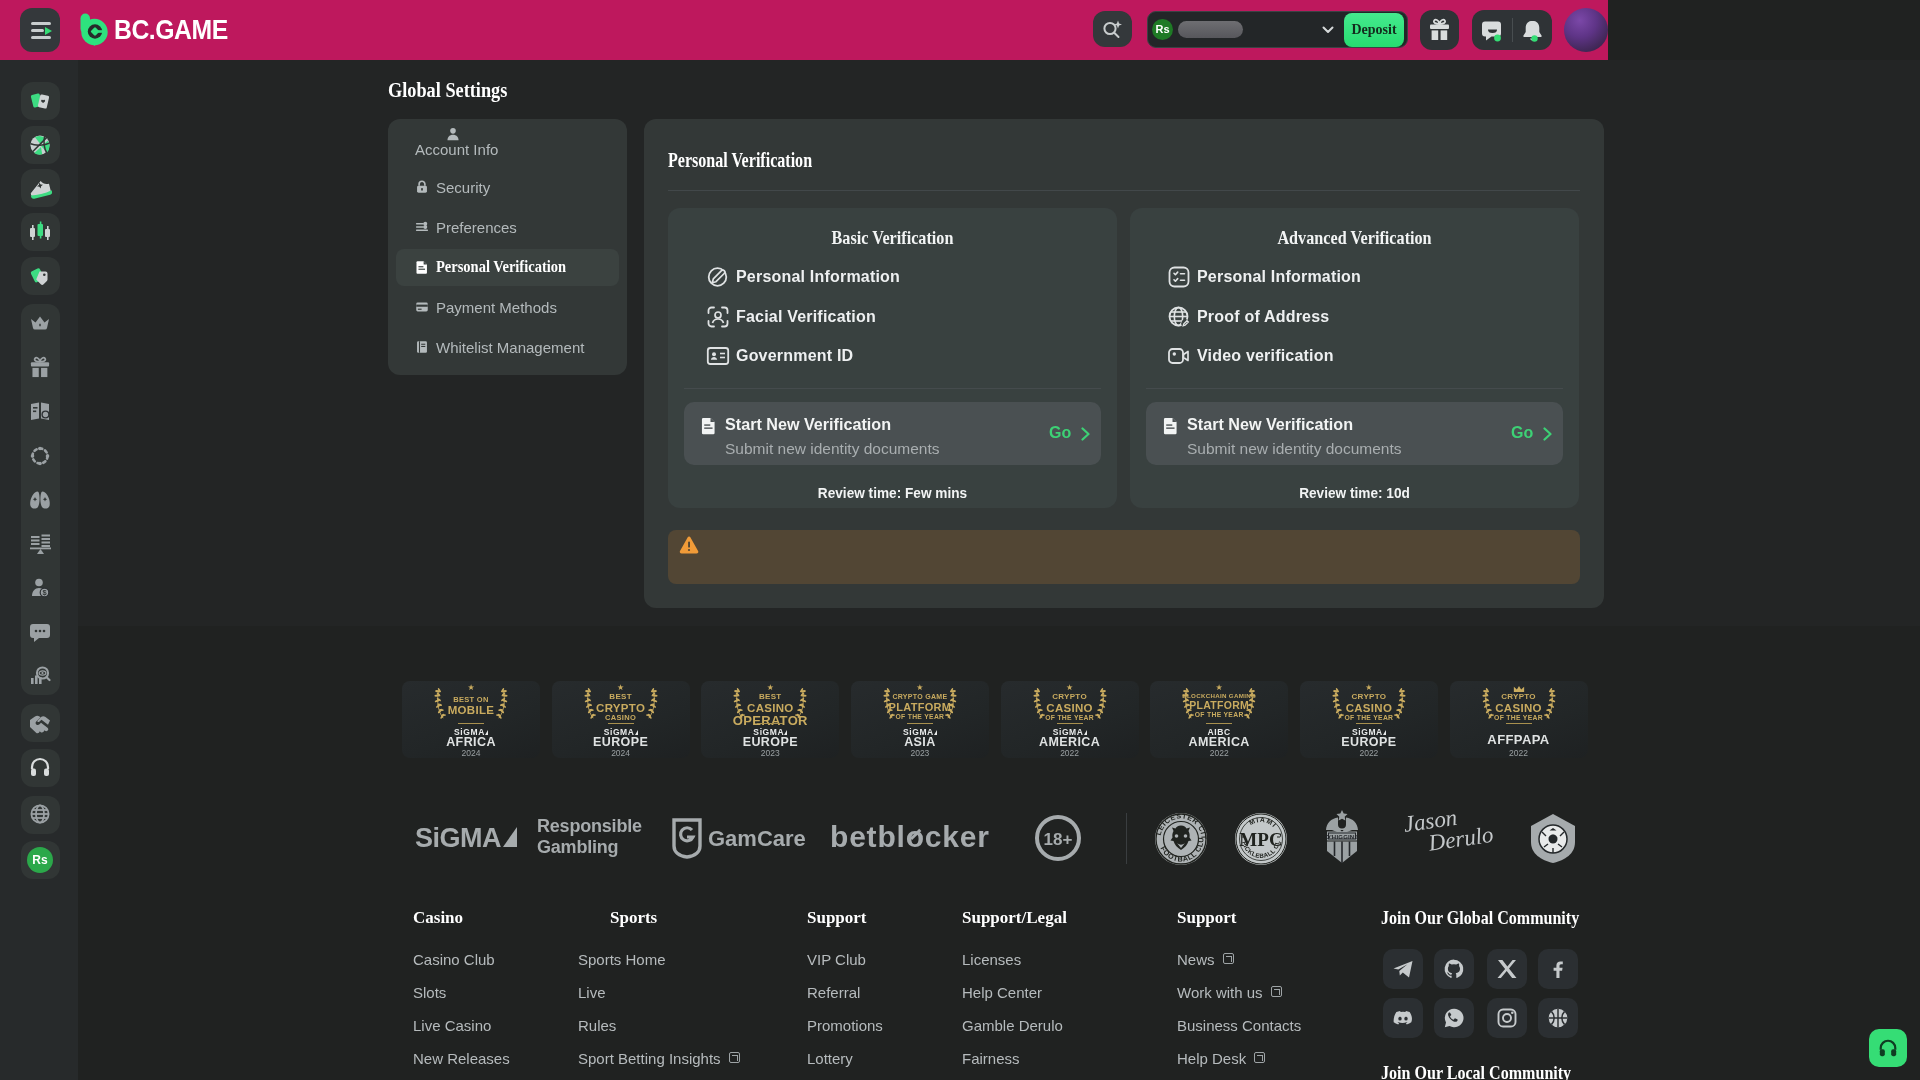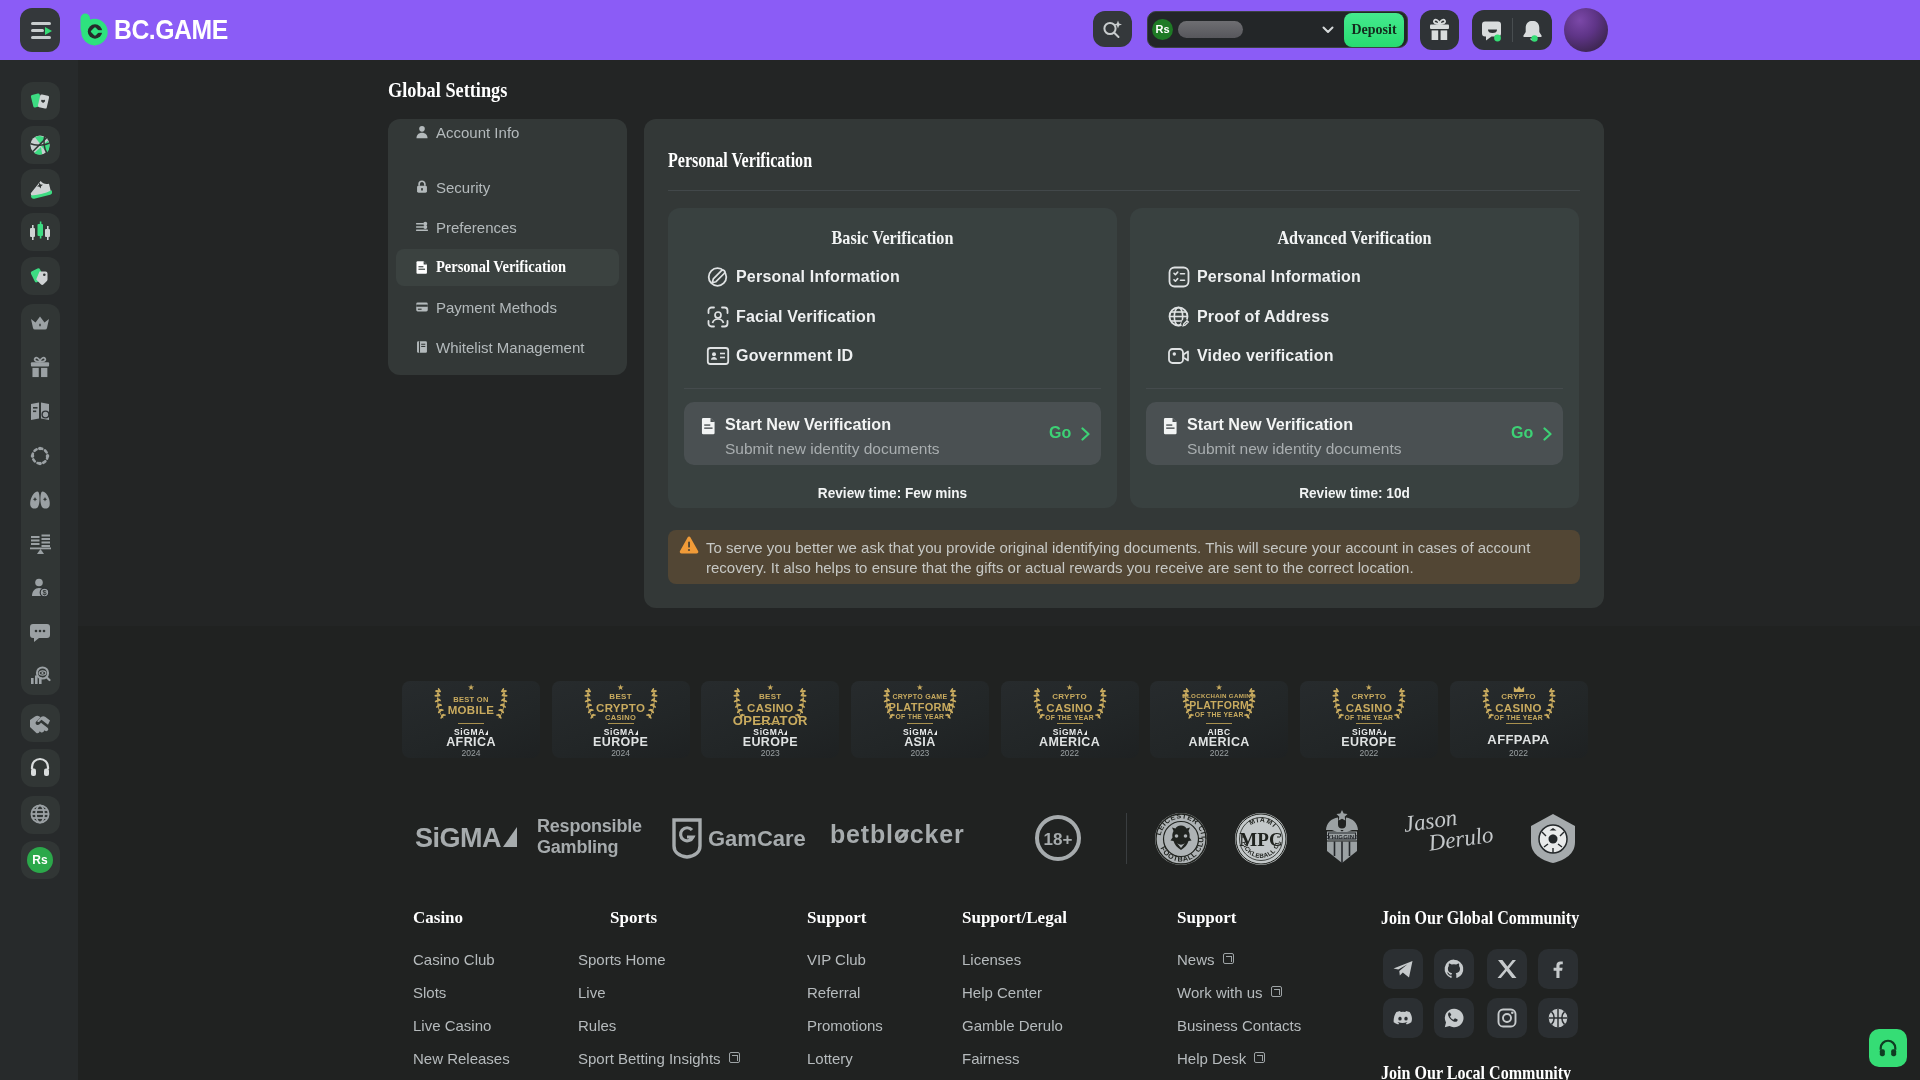--- a/index.html
+++ b/index.html
@@ -1,21 +1,21 @@
 <!DOCTYPE html>
 <html><head>
 <meta charset="utf-8">
 <style>
   * { margin:0; padding:0; box-sizing:border-box; }
   html,body { width:1920px; height:1080px; overflow:hidden; background:#202221; font-family:"Liberation Sans", sans-serif; }
   .abs { position:absolute; }
   .serif { font-family:"Liberation Serif", serif; font-weight:bold; }
   #stage { position:relative; width:1920px; height:1080px; }
   
-  #header { position:absolute; left:0; top:0; width:1920px; height:60px; background:#8b5cf6; }
+  #header { position:absolute; left:0; top:0; width:1608px; height:60px; background:#be185d; }
   #contentbg { position:absolute; left:78px; top:60px; width:1842px; height:566px; background:#232525; }
   #footerbg { position:absolute; left:78px; top:626px; width:1842px; height:454px; background:#202221; }
   #sidebar { position:absolute; left:0; top:60px; width:78px; height:1020px; background:#272a2b; }
   .sq { position:absolute; left:21px; width:39px; background:#313635; border-radius:12px; }
   .icon { position:absolute; }
   .hbtn { position:absolute; background:#34383b; border-radius:12px; }
   .navitem { position:absolute; left:415px; height:40px; display:flex; align-items:center; color:#b4babc; font-size:15px; }
   .navitem svg { margin-right:7px; width:14px; height:14px; }
   .card-item { position:absolute; display:flex; align-items:center; color:#eef0f1; font-size:16px; font-weight:bold; letter-spacing:0.2px; }
   .badge { position:absolute; top:681px; width:138px; height:77px; border-radius:8px;
@@ -240,21 +240,21 @@
       <line x1="3.6" y1="15" x2="18.4" y2="15" stroke="#9ba1a4" stroke-width="1.8"></line>
     </svg>
 
     <div class="abs" style="left:27px;top:787px;width:26px;height:26px;border-radius:50%;background:#2ba84a;color:#fff;font-size:12px;font-weight:bold;text-align:center;line-height:26px;">Rs</div>
   </div>
 
   <div class="abs serif" style="left:388px;top:79px;font-size:20px;color:#fff;transform:scaleX(0.914);transform-origin:left;">Global Settings</div>
 
   <div class="abs" style="left:388px;top:119px;width:239px;height:256px;background:#333837;border-radius:12px;"></div>
   <div class="abs" style="left:396px;top:249px;width:223px;height:37px;background:#3b4240;border-radius:8px;"></div>
-  <div class="navitem" style="top:112px;">
+  <div class="navitem" style="top:127px;flex-direction:column;">
     <svg width="17" height="17" viewBox="0 0 17 17">
         <circle cx="8.5" cy="4.7" r="3.4" fill="#b4babc"></circle>
         <path d="M1.8 16 c0-4 2.8-6.6 6.7-6.6 s6.7 2.6 6.7 6.6z" fill="#b4babc"></path>
       </svg>
     <span>Account Info</span>
   </div>
   <div class="navitem" style="top:167px;">
     <svg width="17" height="17" viewBox="0 0 17 17">
         <rect x="2.5" y="7" width="12" height="8.5" rx="1.8" fill="#b4babc"></rect>
         <path d="M5 7 V5 a3.5 3.5 0 0 1 7 0 v2" fill="none" stroke="#b4babc" stroke-width="2"></path>
@@ -392,21 +392,20 @@
       <path d="M1.5 1.5 L7.5 7 L1.5 12.5" fill="none" stroke="#3dd175" stroke-width="2.2" stroke-linecap="round" stroke-linejoin="round"></path>
     </svg>
   <div class="abs" style="left:1130px;top:484px;width:449px;text-align:center;font-size:15.5px;font-weight:bold;color:#f2f4f4;transform:scaleX(0.88);">Review time: 10d</div>
 
   <div class="abs" style="left:668px;top:530px;width:912px;height:54px;background:#524634;border-radius:8px;"></div>
   <svg class="abs" style="left:679px;top:536px;" width="20" height="19" viewBox="0 0 20 19">
       <path d="M8.6 1.4 a1.7 1.7 0 0 1 2.9 0 l7.6 13.6 a1.7 1.7 0 0 1 -1.5 2.5 H2.5 a1.7 1.7 0 0 1 -1.5-2.5z" fill="#f19b38"></path>
       <rect x="9.1" y="5.6" width="1.9" height="6" rx="0.9" fill="#524634"></rect>
       <circle cx="10" cy="14" r="1.1" fill="#524634"></circle>
     </svg>
-  <div class="abs" style="left:706px;top:538px;width:845px;font-size:15px;line-height:20px;color:#c6c8c5;">To serve you better we ask that you provide original identifying documents. This will secure your account in cases of account recovery. It also helps to ensure that the gifts or actual rewards you receive are sent to the correct location.</div>
 
   <div id="badges">
   <div class="badge" style="left:402.0px;">
         <div style="position:absolute;left:0;top:2px;width:138px;text-align:center;color:#c9ab5f;font-size:8px;">★</div>
         <svg style="position:absolute;left:25px;top:6px;" width="22" height="34" viewBox="0 0 22 36">
           <g fill="#c9ab5f">
             <path d="M16.5 33 C11 26 9.5 16 11.5 3.5" stroke="#c9ab5f" stroke-width="0.9" fill="none"></path>
             <ellipse cx="15.5" cy="31" rx="3.1" ry="1.15" transform="rotate(-58 15.5 31)"></ellipse>
             <ellipse cx="16.9" cy="29.8" rx="2.6" ry="1.0" transform="rotate(-6 16.9 29.8)"></ellipse>
             <ellipse cx="13.2" cy="25.5" rx="3.1" ry="1.15" transform="rotate(-45 13.2 25.5)"></ellipse>
@@ -772,21 +771,21 @@
       </div>
   </div>
 
   <div class="plogo" style="left:415px;top:823px;font-size:27px;font-weight:bold;letter-spacing:-0.5px;">SiGMA<span style="display:inline-block;width:0;height:0;border-bottom:20px solid #a6abad;border-left:14px solid transparent;margin-left:2px;"></span></div>
   <div class="plogo" style="left:537px;top:816px;font-size:18px;font-weight:bold;line-height:21px;letter-spacing:-0.2px;">Responsible<br>Gambling</div>
   <svg class="plogo" style="left:672px;top:818px;" width="30" height="41" viewBox="0 0 30 41">
     <path d="M2 2 h26 v26 c0 6-5 10-13 11 c-8-1-13-5-13-11z" fill="none" stroke="#a6abad" stroke-width="3.4"></path>
     <path d="M20 12 a6.5 6.5 0 1 0 1 7 h-6" fill="none" stroke="#a6abad" stroke-width="3.2"></path>
   </svg>
   <div class="plogo" style="left:708px;top:826px;font-size:22px;font-weight:bold;">GamCare</div>
-  <div class="plogo" style="left:830px;top:820px;font-size:25px;font-weight:bold;letter-spacing:0.8px;">betbl<span style="position:relative;display:inline-block;">o<span style="position:absolute;left:3px;top:13px;width:13px;height:2.5px;background:#a6abad;transform:rotate(-45deg);"></span></span>cker</div>
+  <div class="plogo" style="left:830px;top:820px;font-size:30px;font-weight:bold;letter-spacing:0.8px;">betbl<span style="position:relative;display:inline-block;">o<span style="position:absolute;left:3px;top:13px;width:13px;height:2.5px;background:#a6abad;transform:rotate(-45deg);"></span></span>cker</div>
   <svg class="plogo" style="left:1033px;top:813px;" width="50" height="50" viewBox="0 0 50 50">
     <circle cx="25" cy="25" r="21" fill="none" stroke="#a6abad" stroke-width="4"></circle>
     <text x="25" y="31.5" text-anchor="middle" font-size="17" font-weight="bold" fill="#a6abad" font-family="Liberation Sans">18+</text>
   </svg>
   <div class="abs" style="left:1126px;top:813px;width:1px;height:51px;background:#3a3e40;"></div>
 
   <svg class="plogo" style="left:1154px;top:812px;" width="54" height="54" viewBox="0 0 54 54">
     <circle cx="27" cy="27" r="26" fill="#aeb3b5"></circle>
     <circle cx="27" cy="27" r="25" fill="none" stroke="#20231f" stroke-width="1.3"></circle>
     <circle cx="27" cy="27" r="17.5" fill="none" stroke="#20231f" stroke-width="1.2"></circle>

